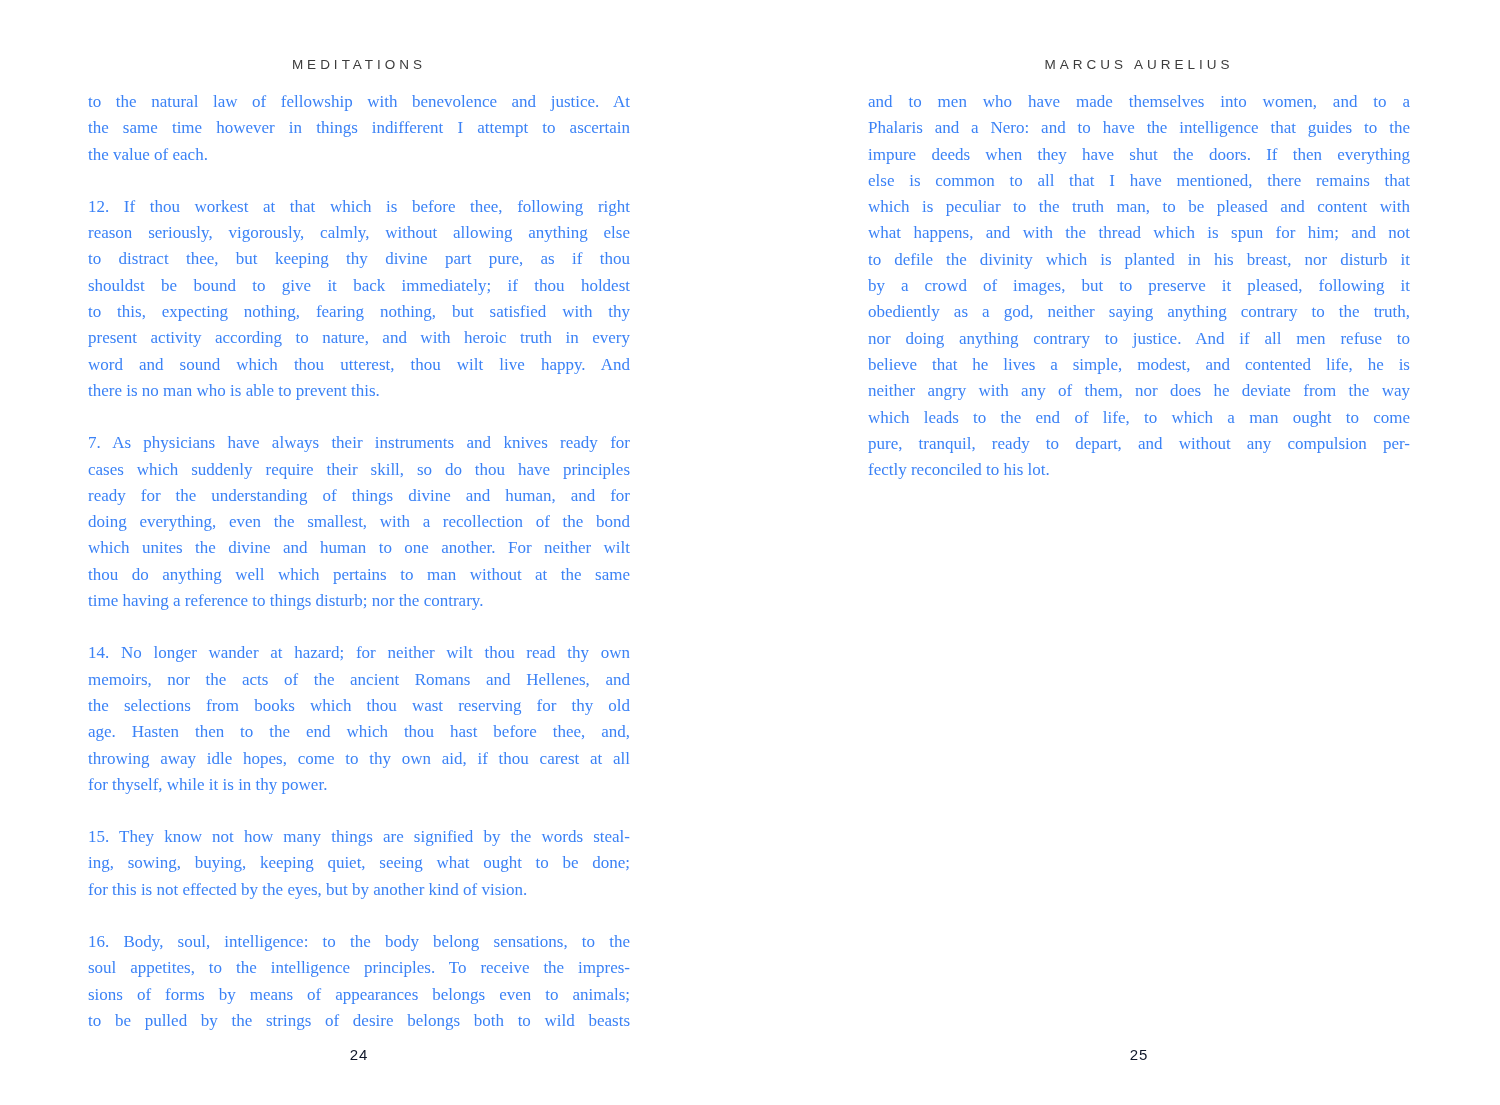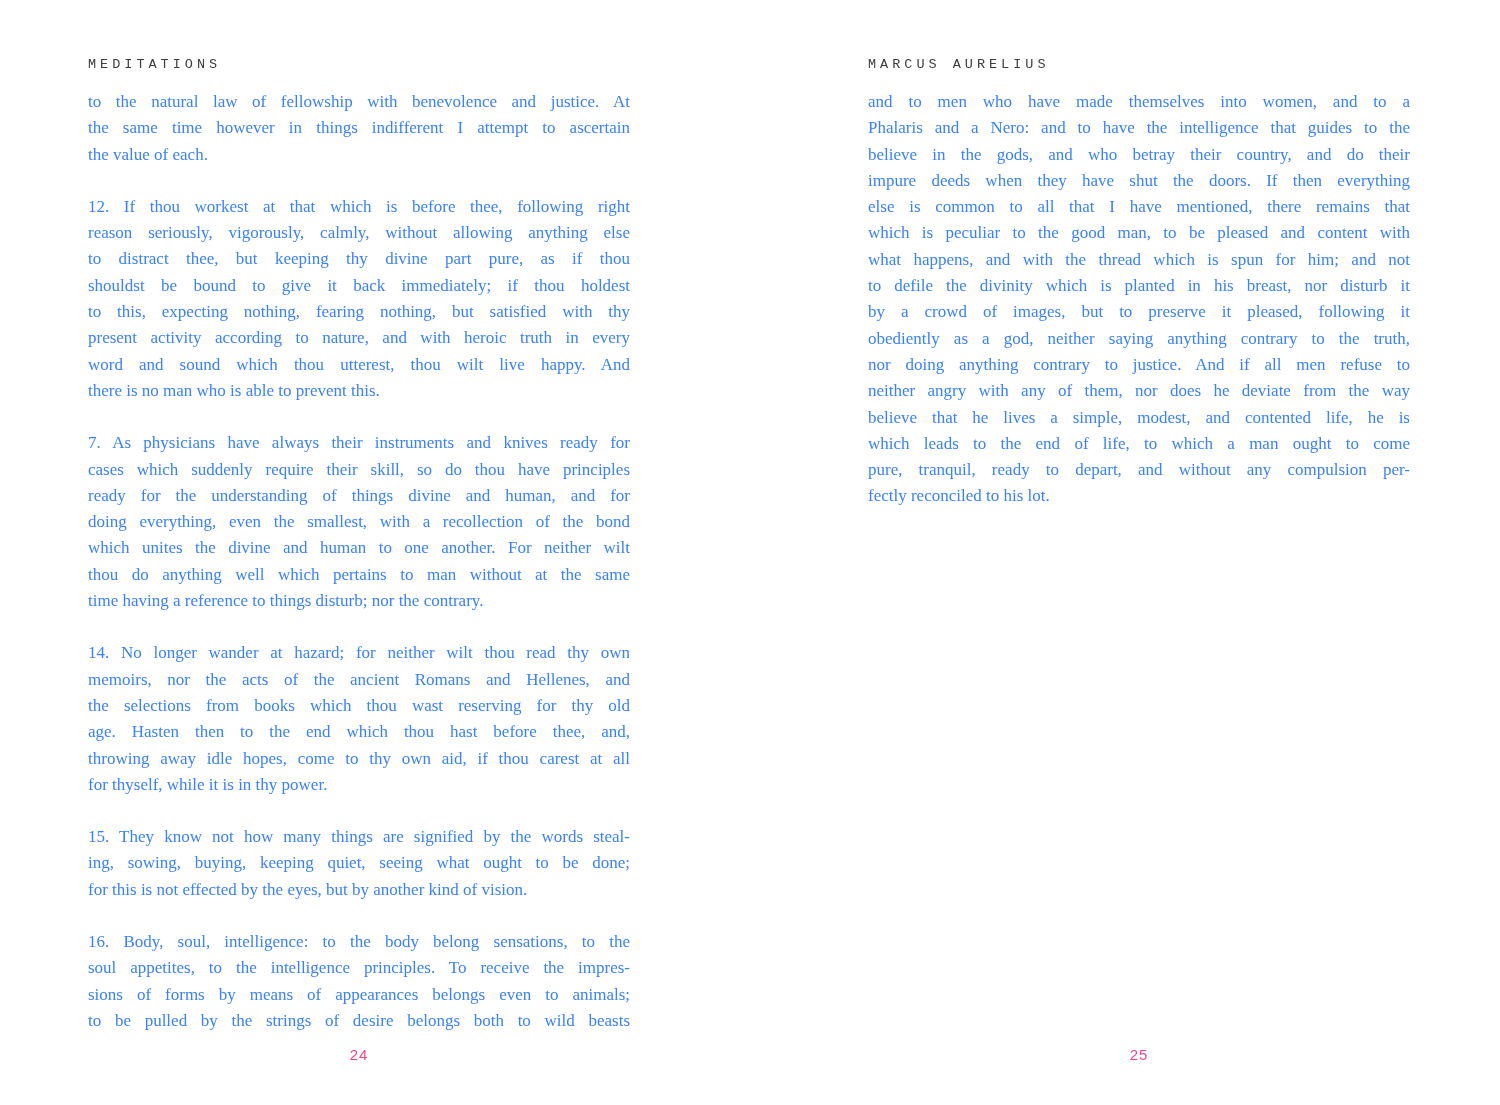--- a/index.html
+++ b/index.html
@@ -11,22 +11,22 @@
     position: relative;
     width: 1500px;
     height: 1105px;
     background: #ffffff;
     overflow: hidden;
   }
   .running-head {
     position: absolute;
     top: 57px;
     width: 542px;
-    text-align: left;
-    font-family: Liberation Mono, monospace;
+    text-align: center;
+    font-family: Liberation Sans, sans-serif;
     font-size: 13.5px;
     font-weight: 400;
     letter-spacing: 4px;
     color: #3c3c3c;
   }
   .running-head.left  { left: 88px; }
   .running-head.right { left: 868px; }
 
   .text-column {
     position: absolute;
@@ -52,21 +52,21 @@
   }
 
   .page-number {
     position: absolute;
     top: 1046px;
     width: 542px;
     text-align: center;
     font-family: "Liberation Sans", sans-serif;
     font-size: 15px;
     letter-spacing: 1px;
-    color: #ec4899;
+    color: #0f172a;
   }
   .page-number.left  { left: 88px; }
   .page-number.right { left: 868px; }
 </style>
 </head>
 <body>
 
 <div class="spread">
 
   <div class="running-head left">MEDITATIONS</div>
@@ -116,31 +116,30 @@
         <div class="line">soul appetites, to the intelligence principles. To receive the impres-</div>
         <div class="line">sions of forms by means of appearances belongs even to animals;</div>
         <div class="line">to be pulled by the strings of desire belongs both to wild beasts</div>
       </div>
     </div>
 
   <div class="text-column right" id="col-right">
       <div class="paragraph">
         <div class="line">and to men who have made themselves into women, and to a</div>
         <div class="line">Phalaris and a Nero: and to have the intelligence that guides to the</div>
-        <div class="line">believe in the gods, and who betray their country, and do their</div>
         <div class="line">impure deeds when they have shut the doors. If then everything</div>
         <div class="line">else is common to all that I have mentioned, there remains that</div>
-        <div class="line">which is peculiar to the good man, to be pleased and content with</div>
+        <div class="line">which is peculiar to the truth man, to be pleased and content with</div>
         <div class="line">what happens, and with the thread which is spun for him; and not</div>
         <div class="line">to defile the divinity which is planted in his breast, nor disturb it</div>
         <div class="line">by a crowd of images, but to preserve it pleased, following it</div>
         <div class="line">obediently as a god, neither saying anything contrary to the truth,</div>
         <div class="line">nor doing anything contrary to justice. And if all men refuse to</div>
+        <div class="line">believe that he lives a simple, modest, and contented life, he is</div>
         <div class="line">neither angry with any of them, nor does he deviate from the way</div>
-        <div class="line">believe that he lives a simple, modest, and contented life, he is</div>
         <div class="line">which leads to the end of life, to which a man ought to come</div>
         <div class="line">pure, tranquil, ready to depart, and without any compulsion per-</div>
         <div class="line line-last">fectly reconciled to his lot.</div>
       </div>
     </div>
 
   <div class="page-number left">24</div>
 
   <div class="page-number right">25</div>
 

